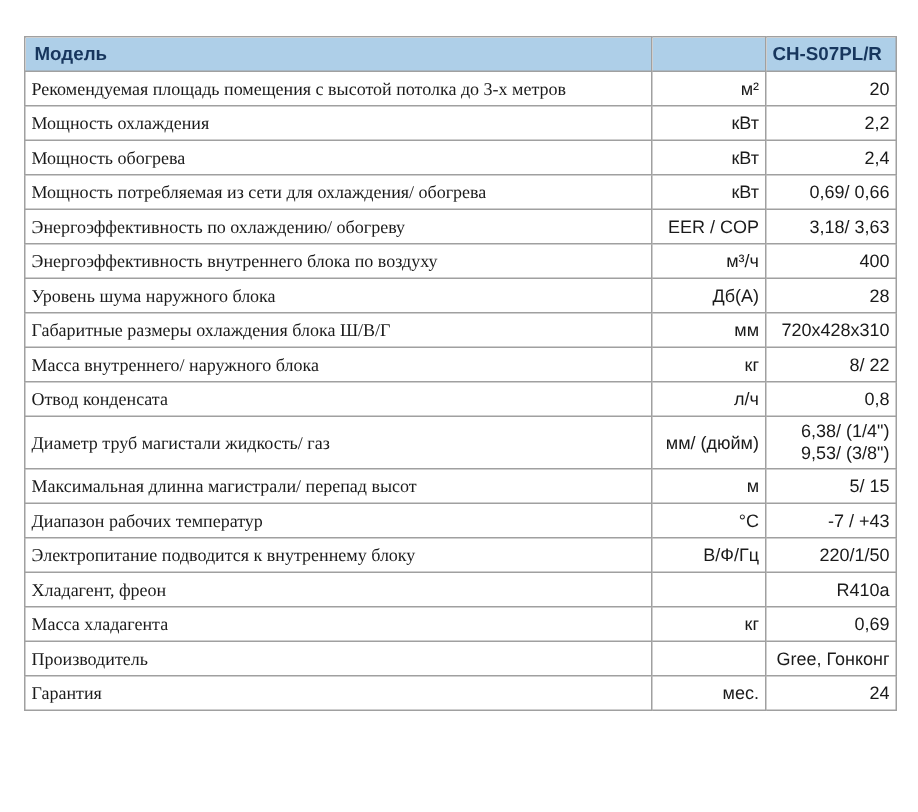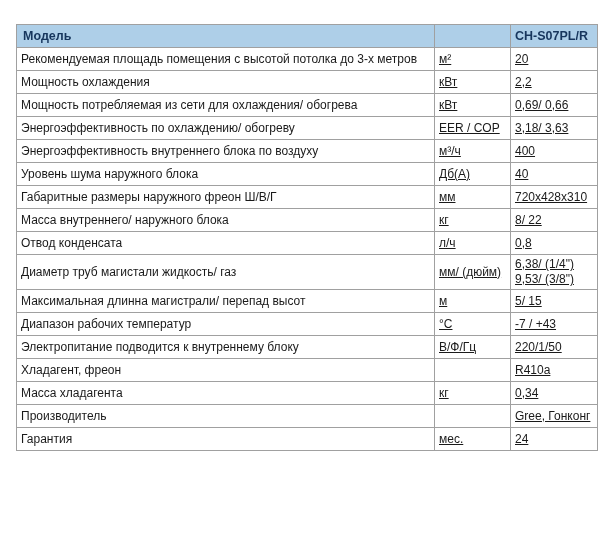--- a/index.html
+++ b/index.html
@@ -48,26 +48,26 @@
     font-size: 12.5px;
     padding-left: 6px;
   }
   table.spec-table thead th.center {
     padding-left: 4px;
   }
   td.parameter-cell {
     text-align: left;
     padding-left: 6px;
     color: #1a1a1a;
+    font-family: Liberation Serif, serif;
   }
   td.unit-cell,
   td.value-cell {
-    text-align: left;
+    text-align: right;
     white-space: pre-line;
-    text-decoration: underline;
   }
 </style>
 </head>
 <body>
 
 <div class="spec-table-wrap">
   <table class="spec-table">
     <colgroup>
       <col class="c-param">
       <col class="c-unit">
@@ -85,41 +85,46 @@
           <td class="parameter-cell">Рекомендуемая площадь помещения с высотой потолка до 3-х метров</td>
           <td class="unit-cell">м²</td>
           <td class="value-cell">20</td>
         </tr>
         <tr>
           <td class="parameter-cell">Мощность охлаждения</td>
           <td class="unit-cell">кВт</td>
           <td class="value-cell">2,2</td>
         </tr>
         <tr>
+          <td class="parameter-cell">Мощность обогрева</td>
+          <td class="unit-cell">кВт</td>
+          <td class="value-cell">2,4</td>
+        </tr>
+        <tr>
           <td class="parameter-cell">Мощность потребляемая из сети для охлаждения/ обогрева</td>
           <td class="unit-cell">кВт</td>
           <td class="value-cell">0,69/ 0,66</td>
         </tr>
         <tr>
           <td class="parameter-cell">Энергоэффективность по охлаждению/ обогреву</td>
           <td class="unit-cell">EER / COP</td>
           <td class="value-cell">3,18/ 3,63</td>
         </tr>
         <tr>
           <td class="parameter-cell">Энергоэффективность внутреннего блока по воздуху</td>
           <td class="unit-cell">м³/ч</td>
           <td class="value-cell">400</td>
         </tr>
         <tr>
           <td class="parameter-cell">Уровень шума наружного блока</td>
           <td class="unit-cell">Дб(А)</td>
-          <td class="value-cell">40</td>
+          <td class="value-cell">28</td>
         </tr>
         <tr>
-          <td class="parameter-cell">Габаритные размеры наружного фреон Ш/В/Г</td>
+          <td class="parameter-cell">Габаритные размеры охлаждения блока Ш/В/Г</td>
           <td class="unit-cell">мм</td>
           <td class="value-cell">720x428x310</td>
         </tr>
         <tr>
           <td class="parameter-cell">Масса внутреннего/ наружного блока</td>
           <td class="unit-cell">кг</td>
           <td class="value-cell">8/ 22</td>
         </tr>
         <tr>
           <td class="parameter-cell">Отвод конденсата</td>
@@ -148,21 +153,21 @@
           <td class="value-cell">220/1/50</td>
         </tr>
         <tr>
           <td class="parameter-cell">Хладагент, фреон</td>
           <td class="unit-cell"></td>
           <td class="value-cell">R410a</td>
         </tr>
         <tr>
           <td class="parameter-cell">Масса хладагента</td>
           <td class="unit-cell">кг</td>
-          <td class="value-cell">0,34</td>
+          <td class="value-cell">0,69</td>
         </tr>
         <tr>
           <td class="parameter-cell">Производитель</td>
           <td class="unit-cell"></td>
           <td class="value-cell">Gree, Гонконг</td>
         </tr>
         <tr>
           <td class="parameter-cell">Гарантия</td>
           <td class="unit-cell">мес.</td>
           <td class="value-cell">24</td>

